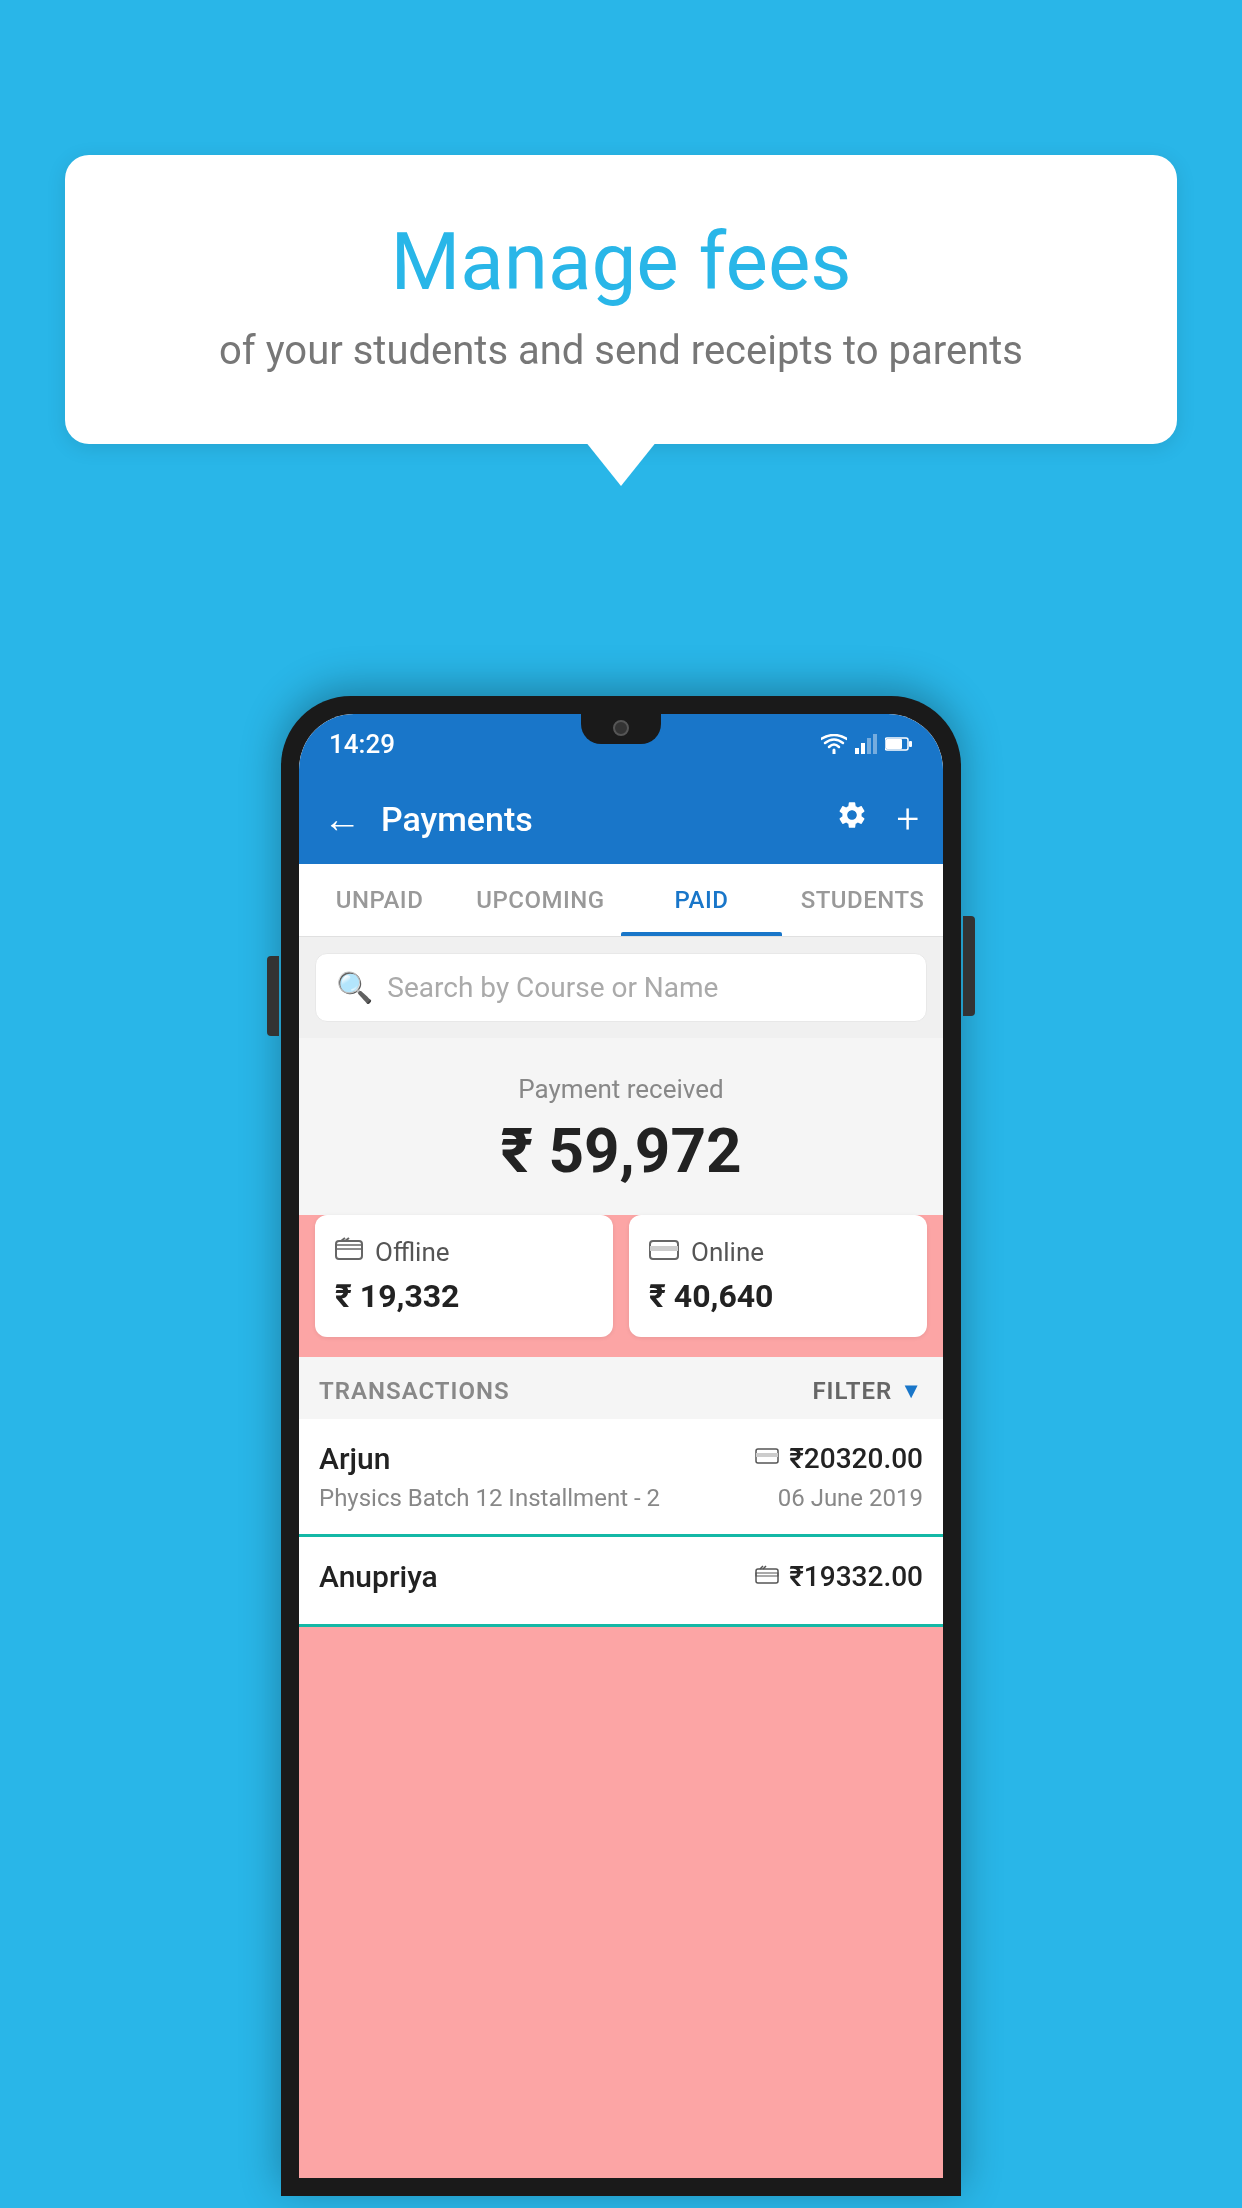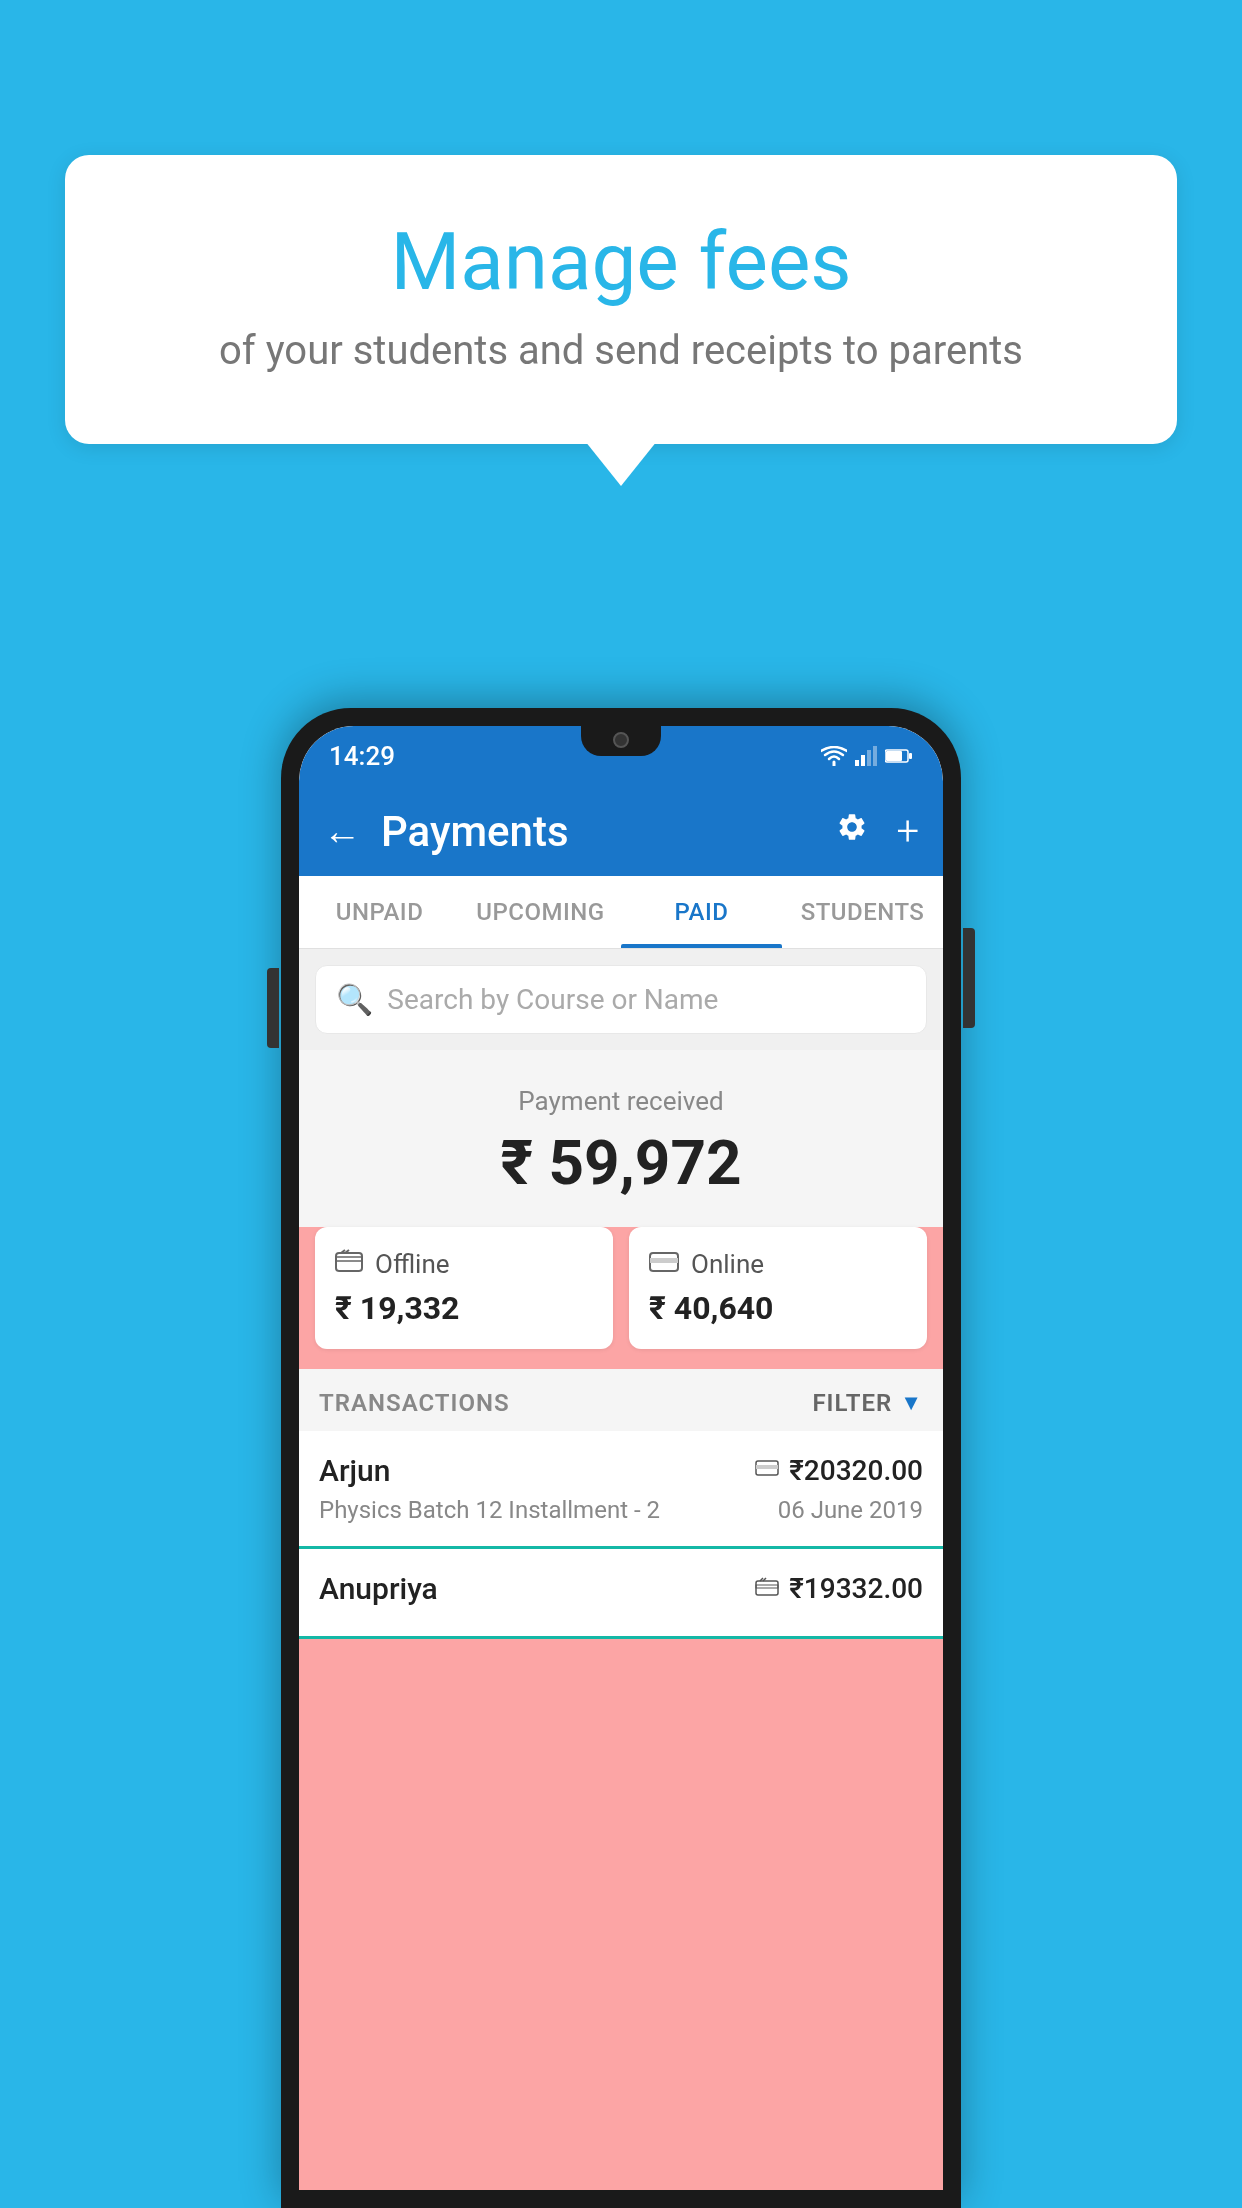--- a/index.html
+++ b/index.html
@@ -48,21 +48,21 @@
 
     .bubble-subtitle {
       font-size: 40px;
       color: #777;
       font-weight: 400;
     }
 
     
     .phone-frame {
       position: absolute;
-      bottom: 0;
+      bottom: 12px;
       left: 50%;
       transform: translateX(-50%);
       width: 680px;
       height: 1500px;
       background: #1a1a1a;
       border-radius: 70px 70px 0 0;
       padding: 18px;
       box-shadow: 0 -8px 40px rgba(0,0,0,0.3);
     }
 
@@ -160,21 +160,21 @@
 
     .back-btn {
       color: white;
       font-size: 38px;
       margin-right: 20px;
       cursor: pointer;
     }
 
     .app-title {
       color: white;
-      font-size: 42px;
+      font-size: 34px;
       font-weight: 500;
       flex: 1;
     }
 
     .app-bar-actions {
       display: flex;
       align-items: center;
       gap: 28px;
     }
 

